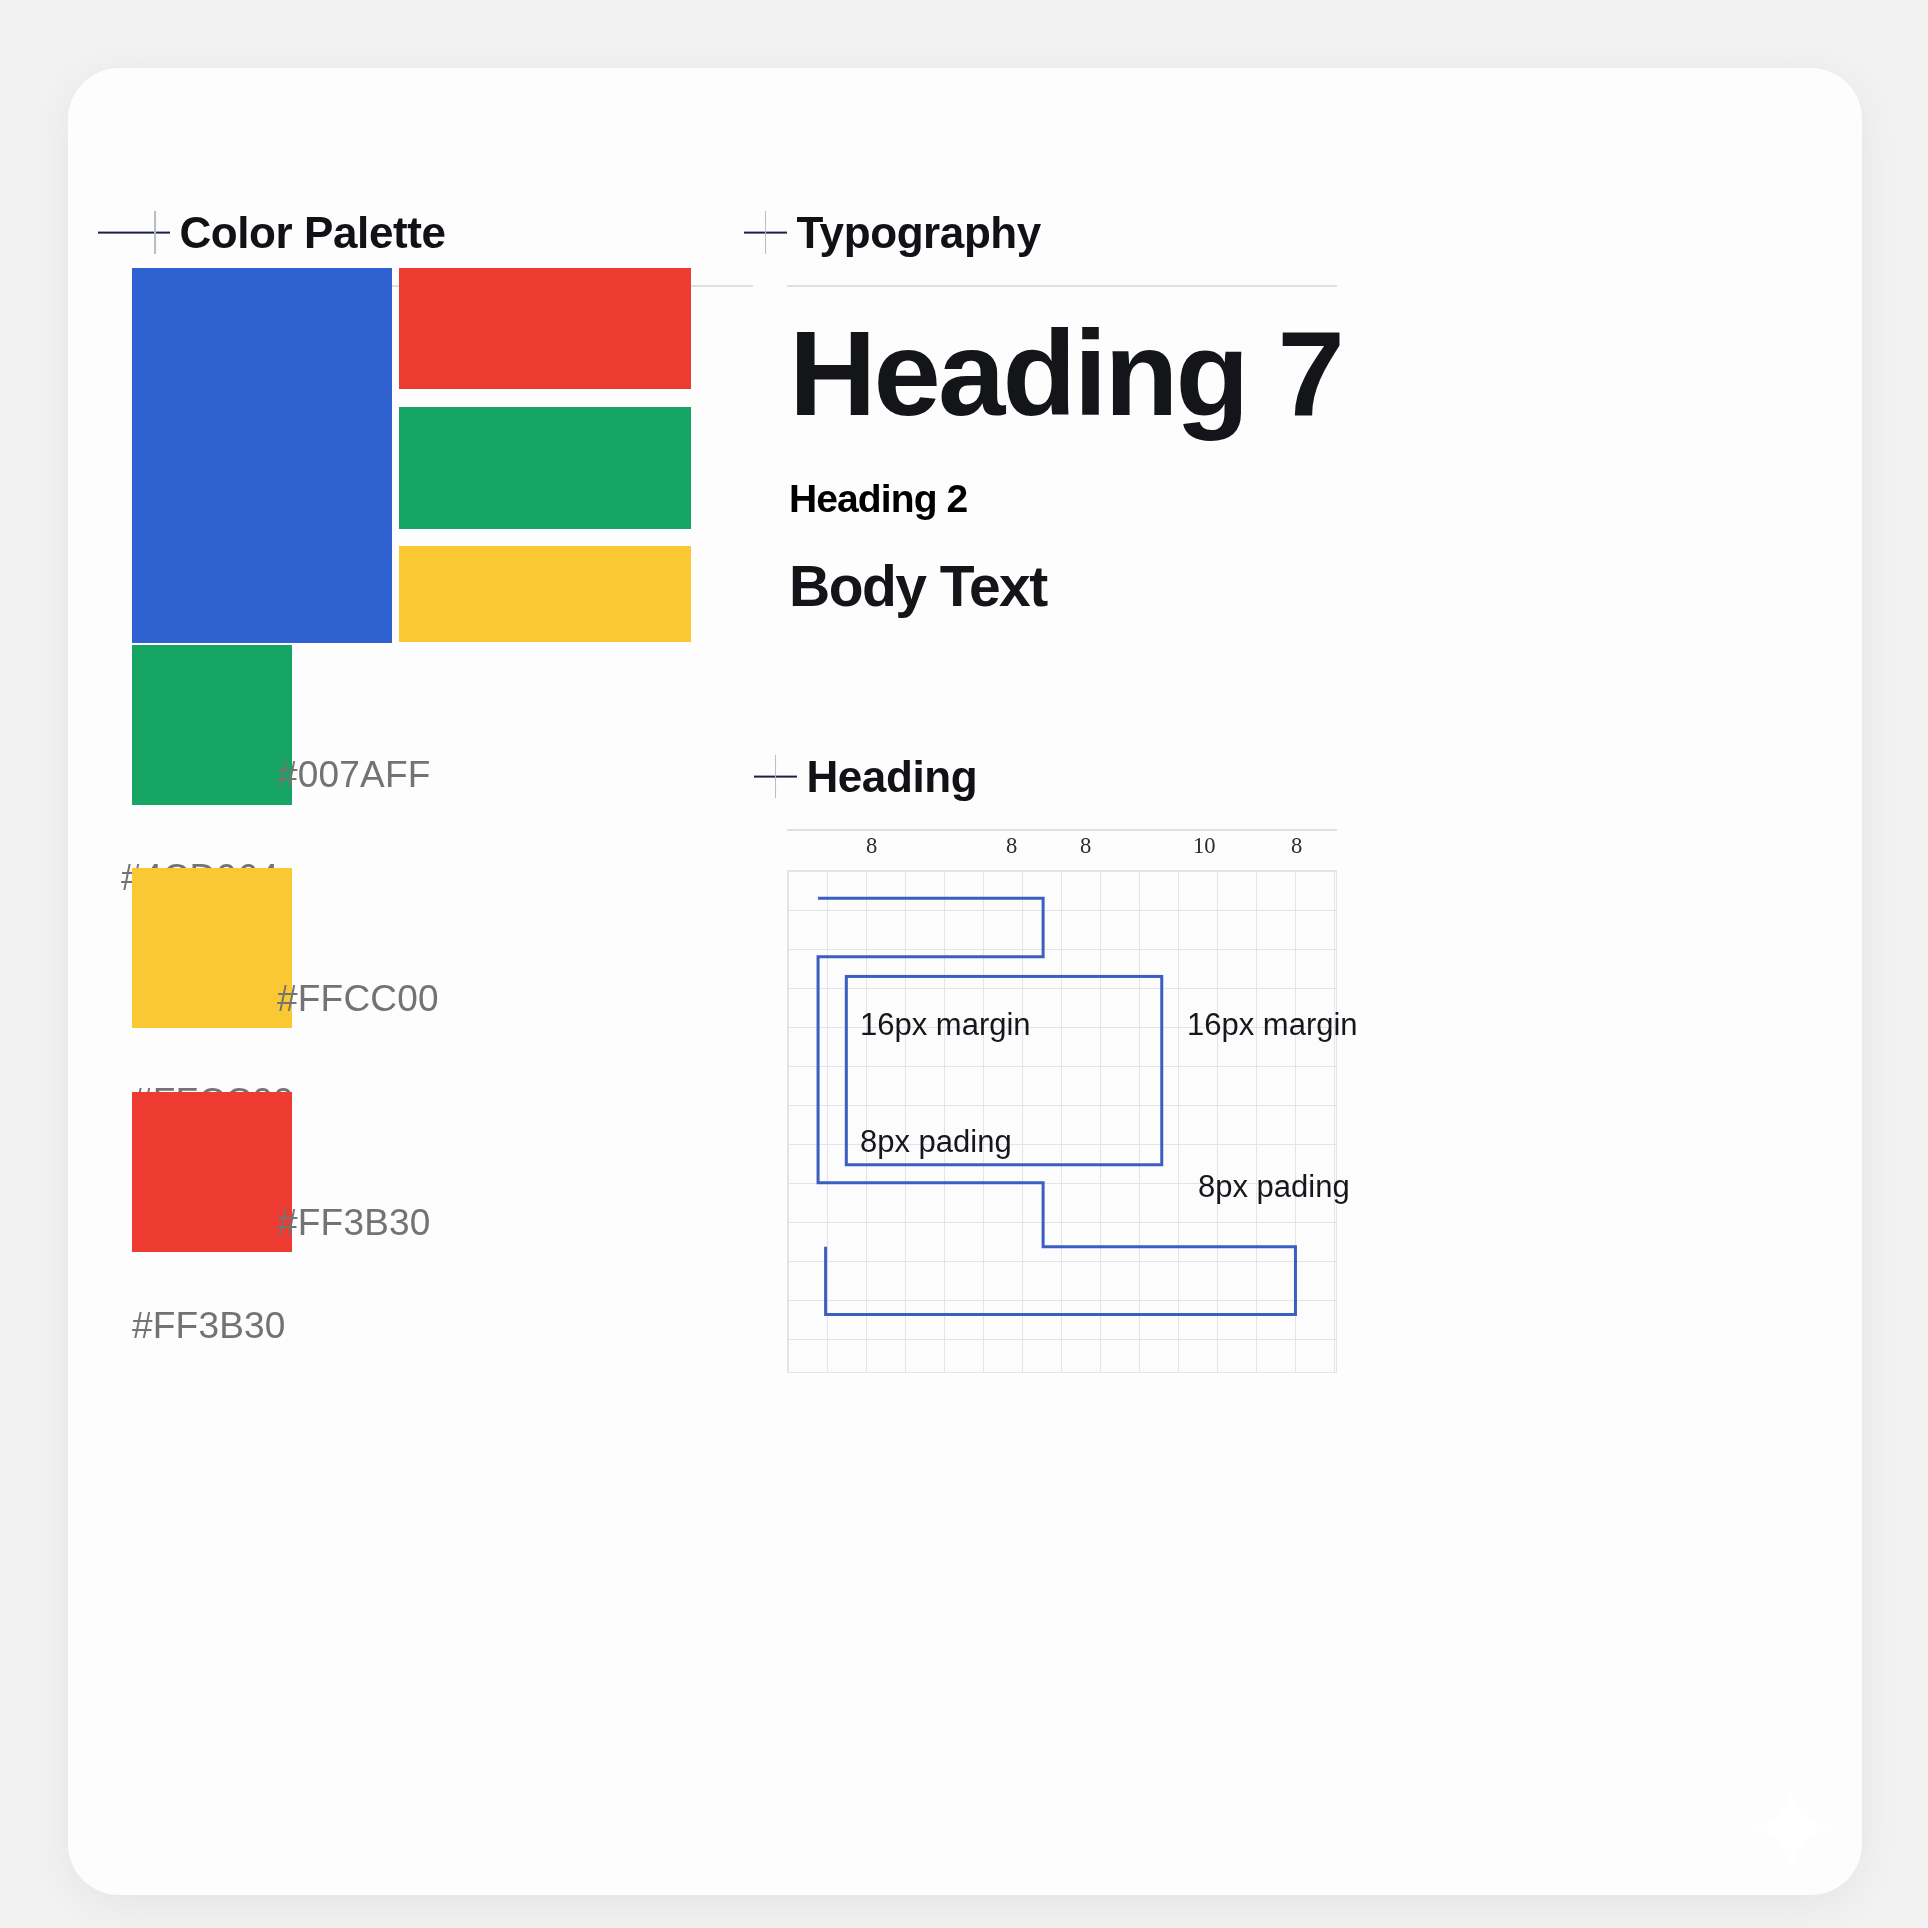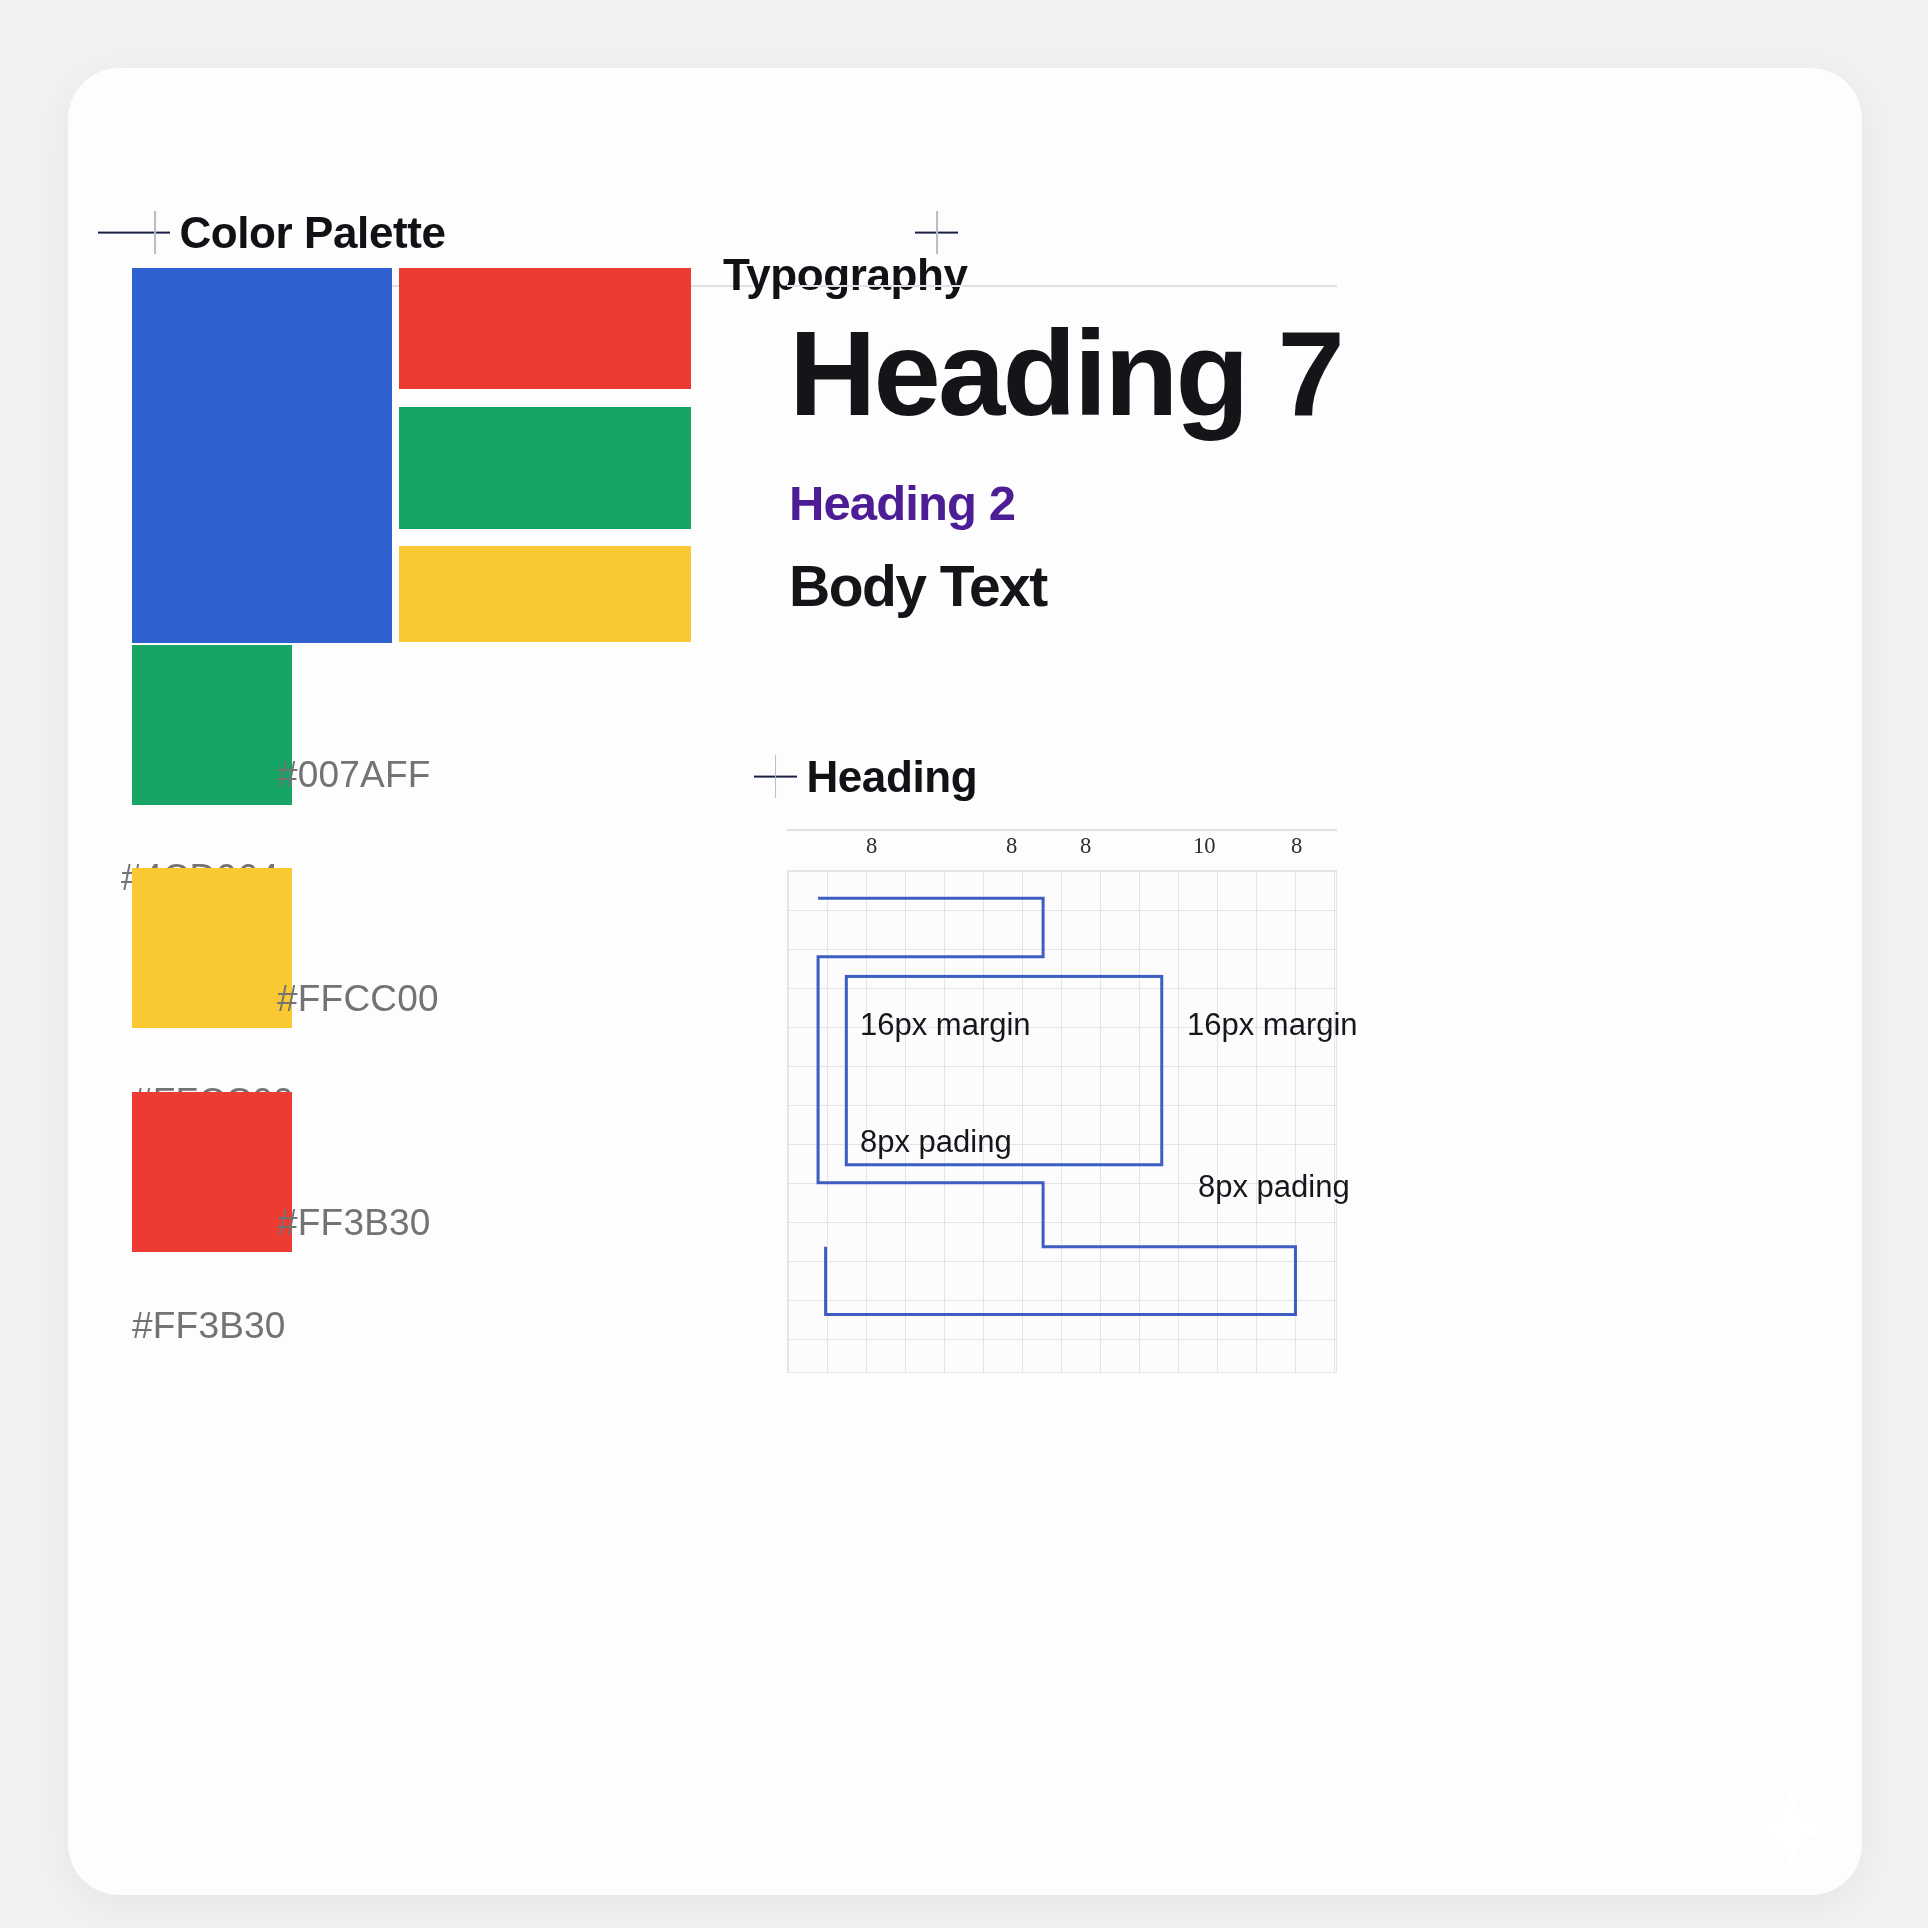--- a/index.html
+++ b/index.html
@@ -42,21 +42,21 @@
 
   
   .blk{position:absolute;}
 
   
   .sw{position:absolute;width:160px;height:160px;}
   .hex{position:absolute;font-size:37px;color:#737373;letter-spacing:0.2px;white-space:nowrap;}
 
   
   .type-h1{position:absolute;font-size:121px;font-weight:700;color:#141519;letter-spacing:-2.8px;line-height:1;}
-  .type-h2{position:absolute;font-size:49px;font-weight:700;color:#4c1d95;letter-spacing:-0.9px;line-height:1;}
+  .type-h2{position:absolute;font-size:39px;font-weight:700;color:#000000;letter-spacing:-0.9px;line-height:1;}
   .type-body{position:absolute;font-size:57px;font-weight:700;color:#141519;letter-spacing:-1.5px;line-height:1;}
 
   
   #grid-wrap{position:absolute;left:976px;top:1073px;width:725px;height:640px;}
   #ticks{position:absolute;left:0;top:-43px;width:725px;height:38px;}
   .tick{position:absolute;font-size:22.6px;color:#2a2c33;font-family:"Liberation Serif",serif;}
   #grid{
     position:absolute;left:0;top:0;width:725px;height:640px;
     background:#fcfcfc;
     background-image:
@@ -74,21 +74,21 @@
 
   <div class="sec-head" style="left:30px;top:143px;">
     <span class="plus long">
       <span class="h"></span>
         <span class="v"></span>
     </span>
     <span class="sec-title">Color Palette</span>
   </div>
   <div class="rule" style="left:64px;top:217px;width:621px;"></div>
 
-  <div class="sec-head" style="left:655px;top:143px;flex-direction:column;">
+  <div class="sec-head" style="left:676px;top:143px;">
     <span class="plus">
       <span class="h"></span>
         <span class="v"></span>
     </span>
     <span class="sec-title">Typography</span>
   </div>
   <div class="rule" style="left:719px;top:217px;width:550px;"></div>
 
   <div class="blk" id="blk0" style="left: 64px; top: 200px; width: 260px; height: 375px; background: rgb(47, 98, 208);"></div>
   <div class="blk" id="blk1" style="left: 331px; top: 200px; width: 292px; height: 121px; background: rgb(238, 59, 49);"></div>

